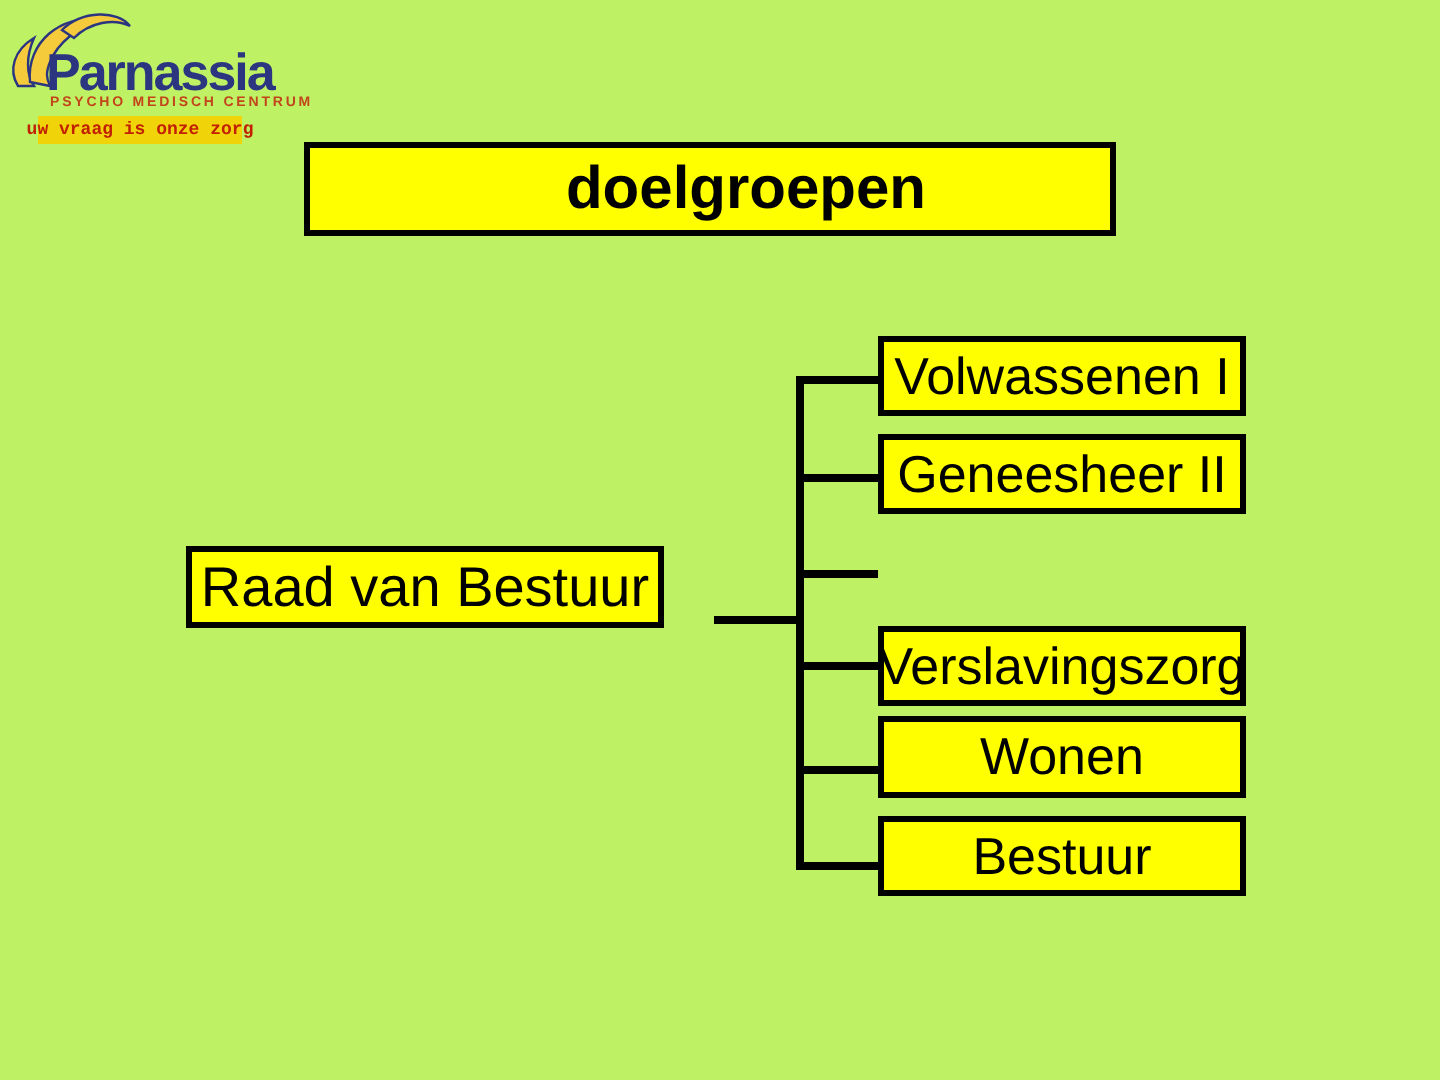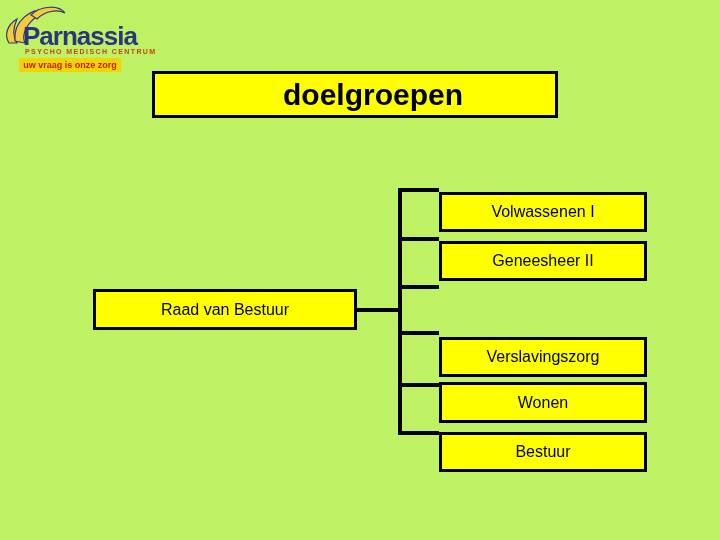--- a/index.html
+++ b/index.html
@@ -25,35 +25,36 @@
     font-size: 7px; font-weight: bold; letter-spacing: 1.4px;
     color: #c2451c; white-space: nowrap;
   }
   .tagline {
     position: absolute; left: 19px; top: 58px;
     width: 102px; height: 14px;
     background: #f0d409;
     color: #c22000; font-size: 9px; font-weight: bold;
     display: flex; align-items: center; justify-content: center;
     white-space: nowrap;
+    font-family: Liberation Mono, monospace;
   }
 
   
   .ybox {
     position: absolute;
     background: #ffff00;
     border: 3px solid #000000;
     box-sizing: border-box;
     display: flex; align-items: center; justify-content: center;
     color: #000; text-align: center; white-space: nowrap;
   }
   .title-box { left: 152px; top: 71px; width: 406px; height: 47px; font-size: 30px; font-weight: bold; padding-left: 36px; }
-  .node-raad       { left: 93px; top: 289px; width: 264px; height: 41px; font-size: 16px; }
+  .node-raad       { left: 93px; top: 273px; width: 239px; height: 41px; font-size: 28px; }
   .node-geneesheer { left: 92px; top: 353px; width: 266px; height: 42px; font-size: 22px; }
-  .rnode { left: 439px; width: 208px; height: 40px; font-size: 16px; margin-top: 24px; }
+  .rnode { left: 439px; width: 184px; height: 40px; font-size: 26px; }
   .r0 { top: 168px; }
   .r1 { top: 217px; }
   .r2 { top: 265px; }
   .r3 { top: 313px; text-align: center; }
   .r4 { top: 358px; height: 41px; align-items: center; }
   .r5 { top: 408px; }
 
   
   .line { position: absolute; background: #000000; }
   .trunk    { left: 398px; top: 188px; width: 4px;  height: 247px; }

